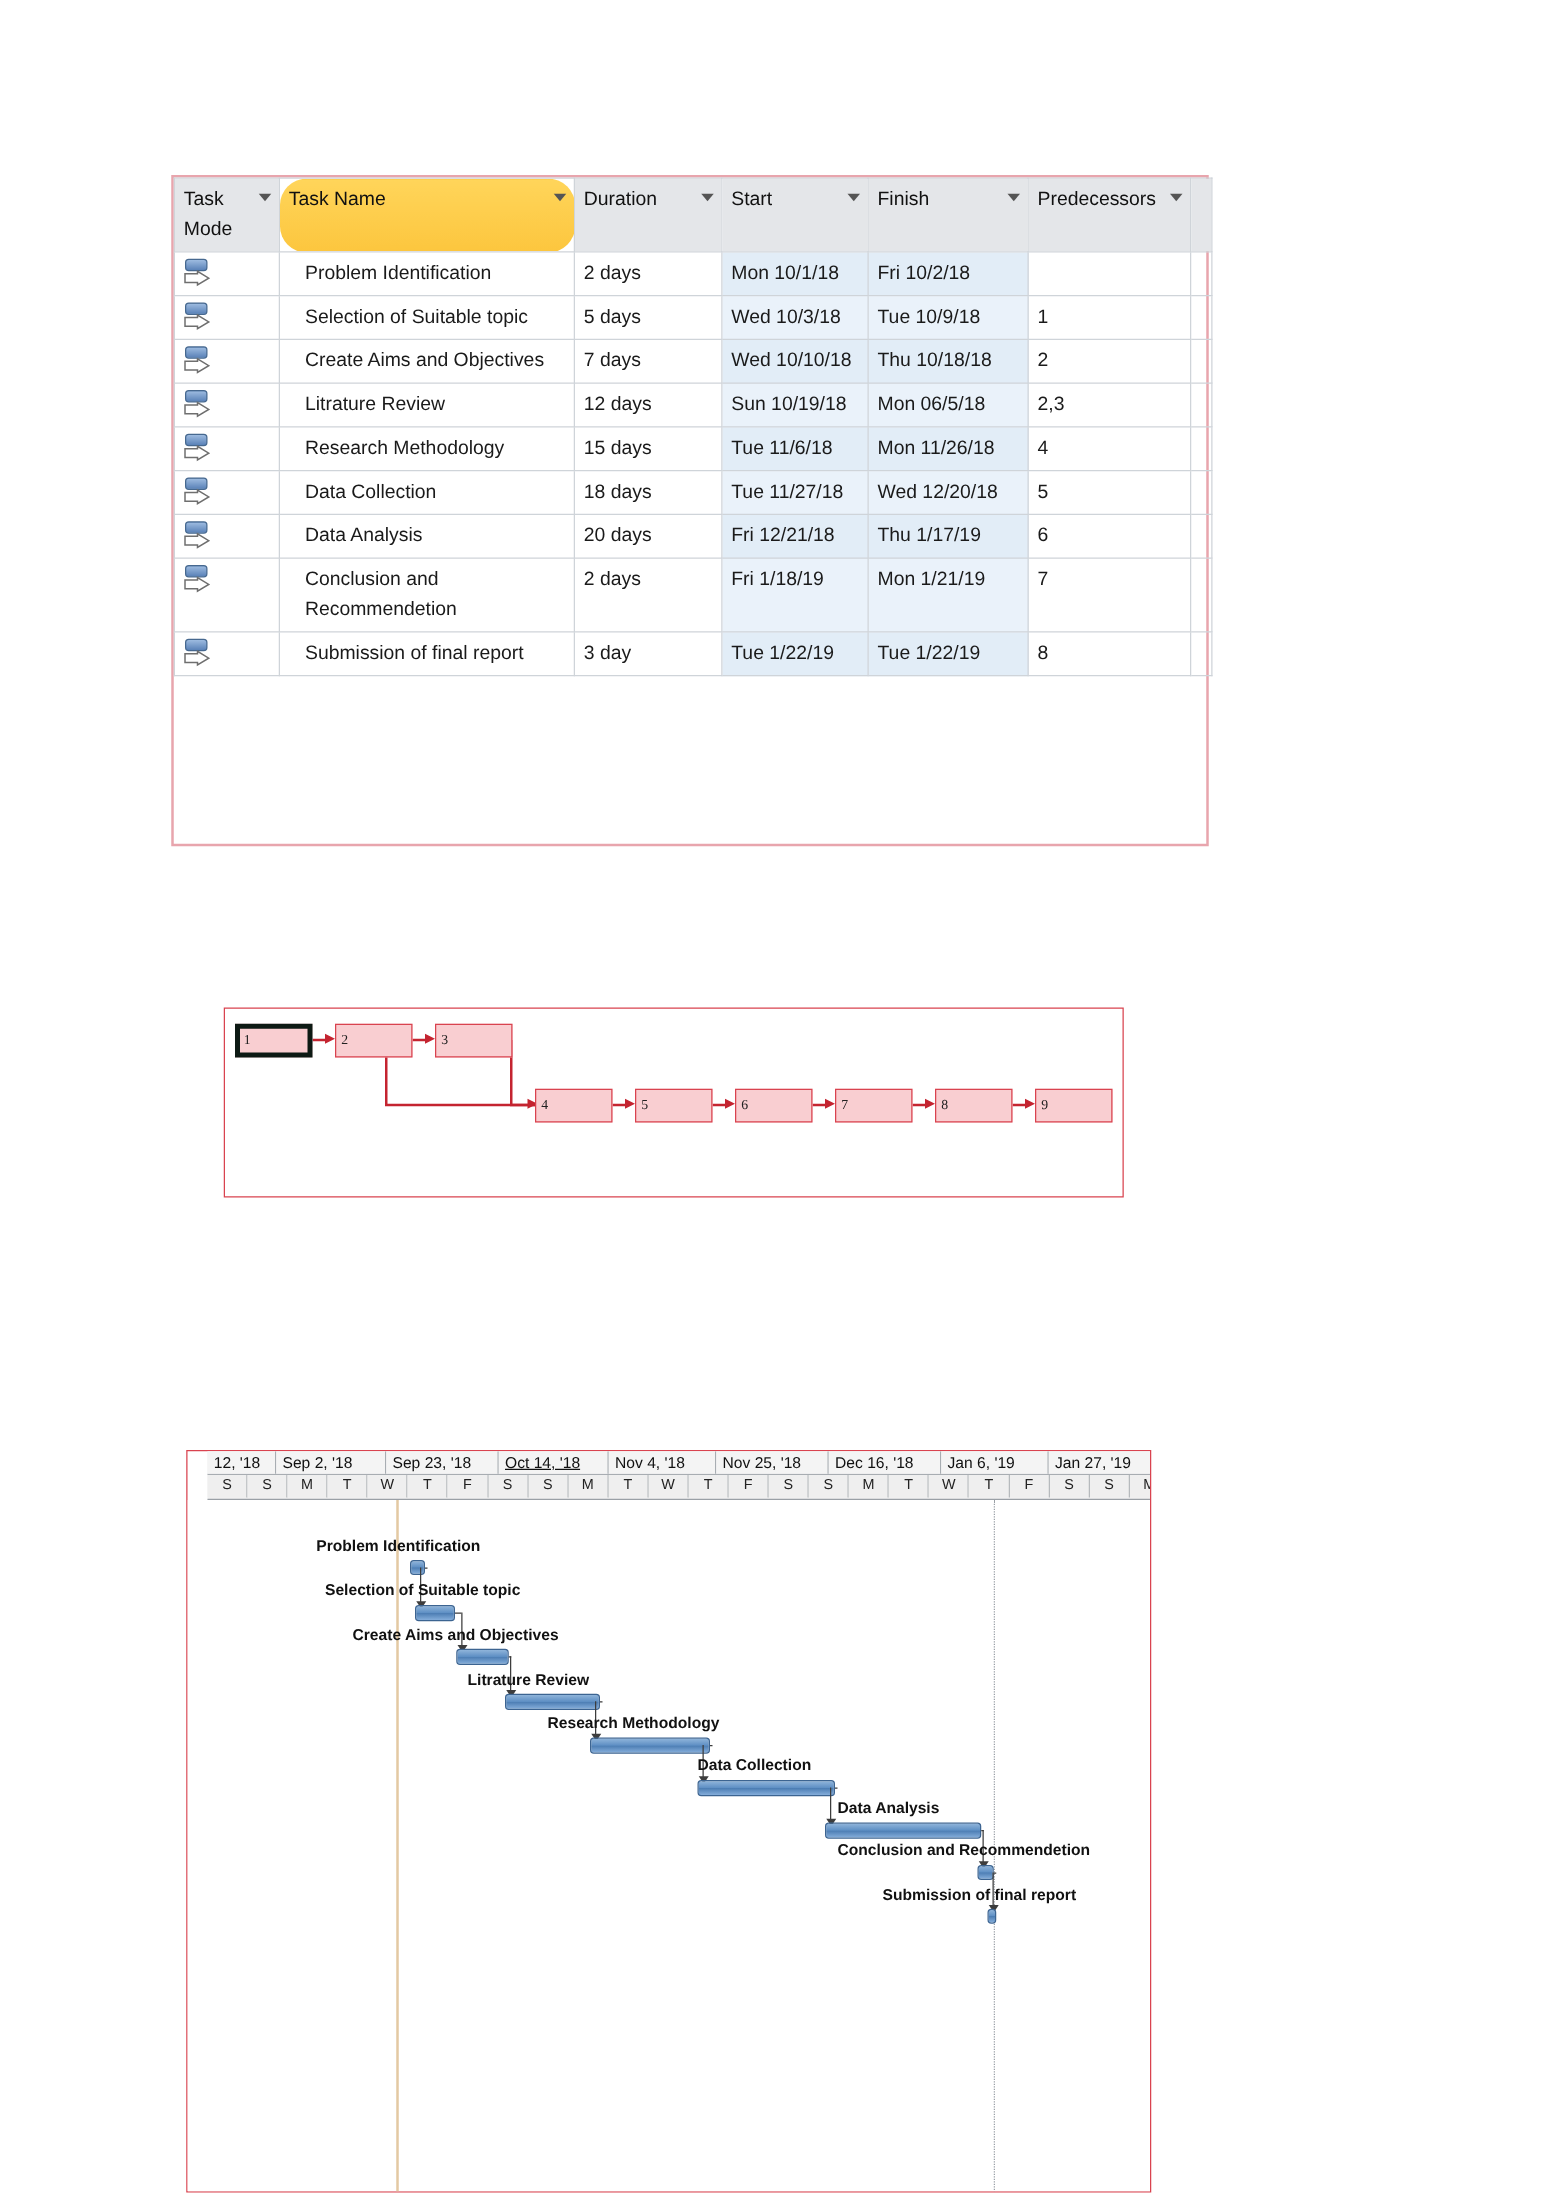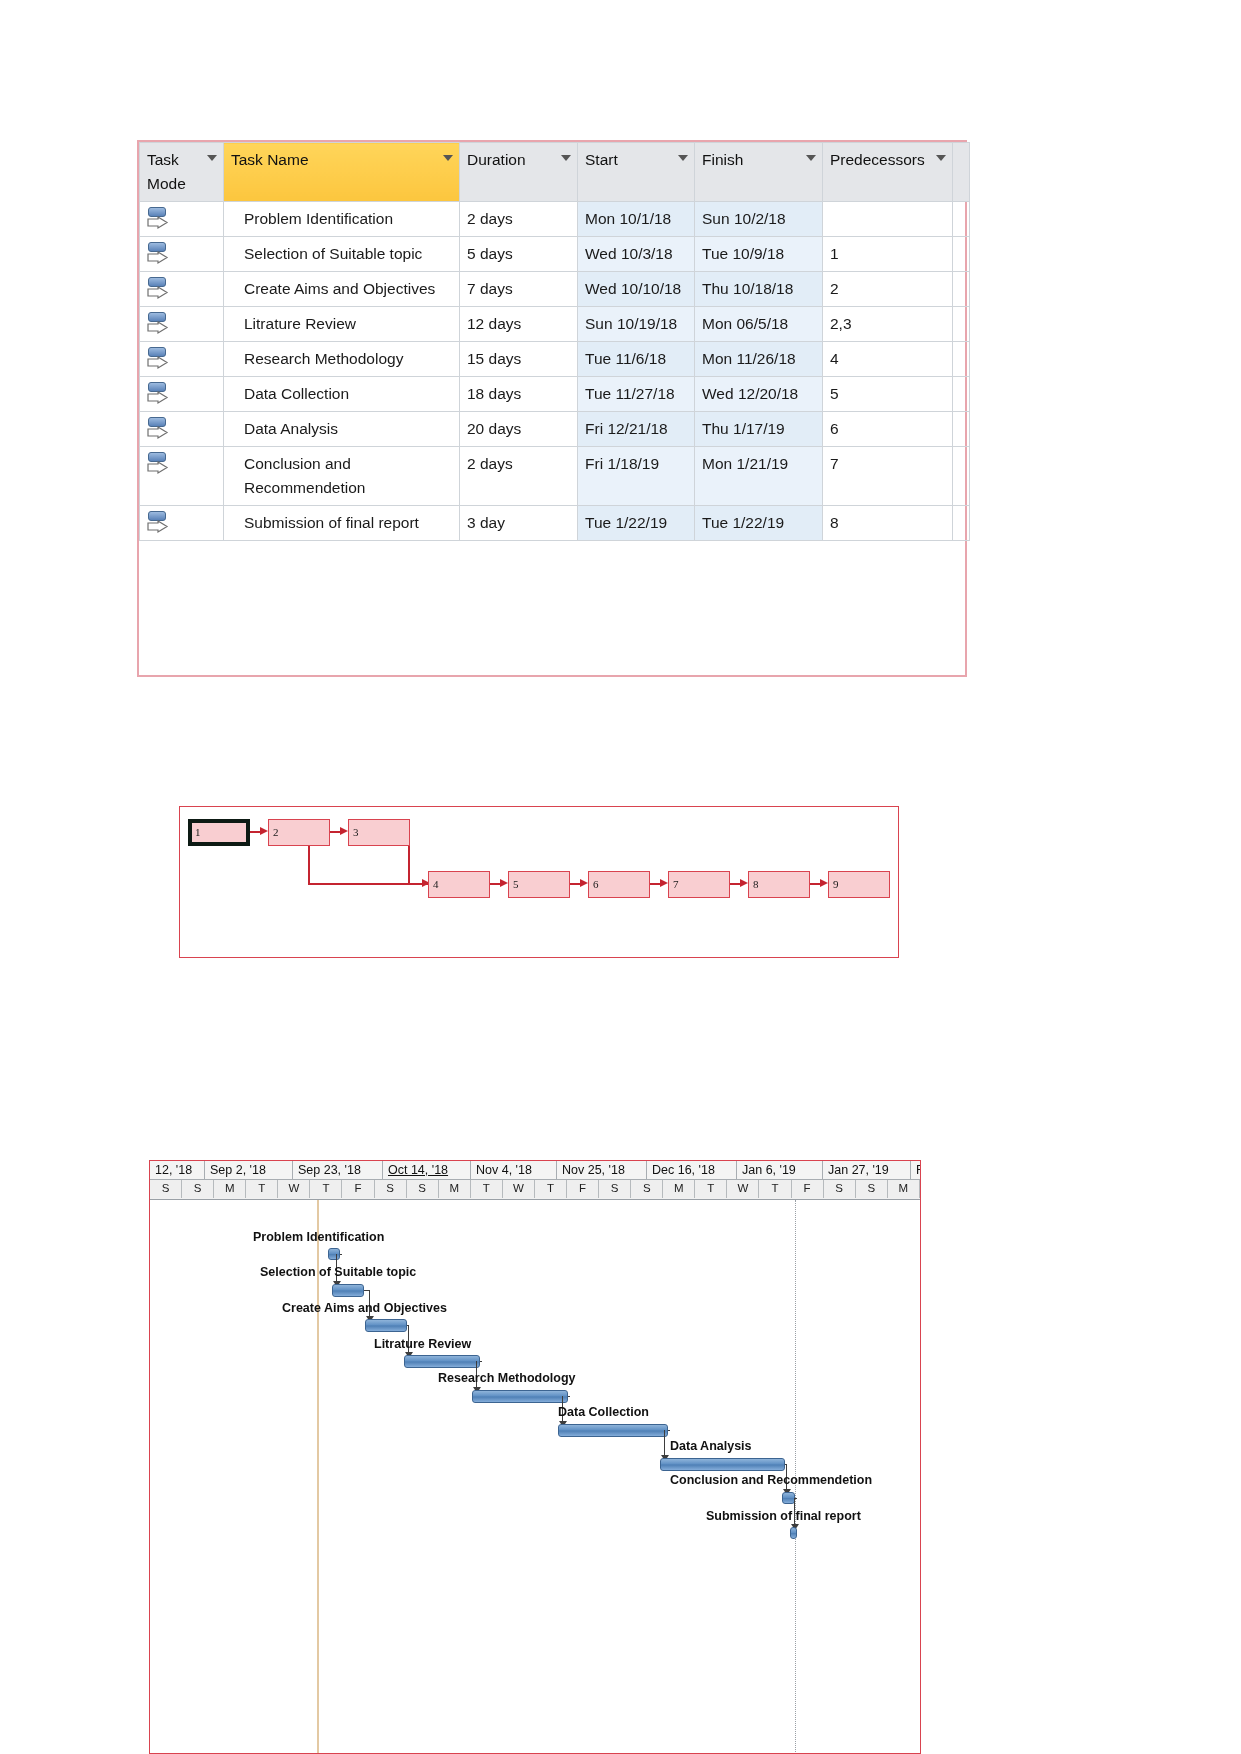--- a/index.html
+++ b/index.html
@@ -38,20 +38,21 @@
     background:#e4e6e9;
     height:46px;
     vertical-align:top;
     position:relative;
     padding-right:22px;
     color:#111;
     font-size:15.5px;
   }
   #task-table thead th.taskname-head{
     background:linear-gradient(180deg,#ffd55a 0%,#fcc63e 100%);
+    border-radius:21px;
   }
   .hdr-caret{
     position:absolute;right:6px;top:12px;
     width:0;height:0;
     border-left:5px solid transparent;
     border-right:5px solid transparent;
     border-top:6px solid #555;
   }
   .col-mode{width:84px;}
   .col-name{width:236px;}
@@ -113,21 +114,21 @@
   #gantt-wrap{
     position:absolute;left:149px;top:1160px;width:772px;height:594px;
     border:1.5px solid #d9434f;
     border-top:1.5px solid #d9434f;
     background:#ffffff;
     box-sizing:border-box;
     overflow:hidden;
   }
   #gantt-head{
     height:38px;border-bottom:1px solid #9aa0a6;
-    background:#f1f1f1;position:relative;
+    background:#f1f1f1;position:relative;margin-left:16px;
   }
   #gantt-weeks{
     display:flex;height:19px;border-bottom:1px solid #a8adb2;
     box-sizing:border-box;
   }
   #gantt-weeks .wk{
     flex:0 0 auto;
     border-right:1px solid #a8adb2;
     font-size:12.5px;line-height:18px;
     padding-left:5px;color:#111;
@@ -223,21 +224,21 @@
   <span class="mode-icon">
     <span class="chip"></span>
     <svg width="22" height="15" viewBox="0 0 22 15">
       <path d="M1 3 H11 V1 L20 6.5 L11 12 V10 H1 Z" fill="#ffffff" stroke="#6f6f6f" stroke-width="1.2"></path>
     </svg>
   </span>
           </td>
           <td class="name-cell">Problem Identification</td>
           <td>2 days</td>
           <td class="date-cell">Mon 10/1/18</td>
-          <td class="date-cell">Sun 10/2/18</td>
+          <td class="date-cell">Fri 10/2/18</td>
           <td></td>
           <td></td>
         </tr>
         <tr class="row-even">
           <td class="mode-cell">
   <span class="mode-icon">
     <span class="chip"></span>
     <svg width="22" height="15" viewBox="0 0 22 15">
       <path d="M1 3 H11 V1 L20 6.5 L11 12 V10 H1 Z" fill="#ffffff" stroke="#6f6f6f" stroke-width="1.2"></path>
     </svg>

